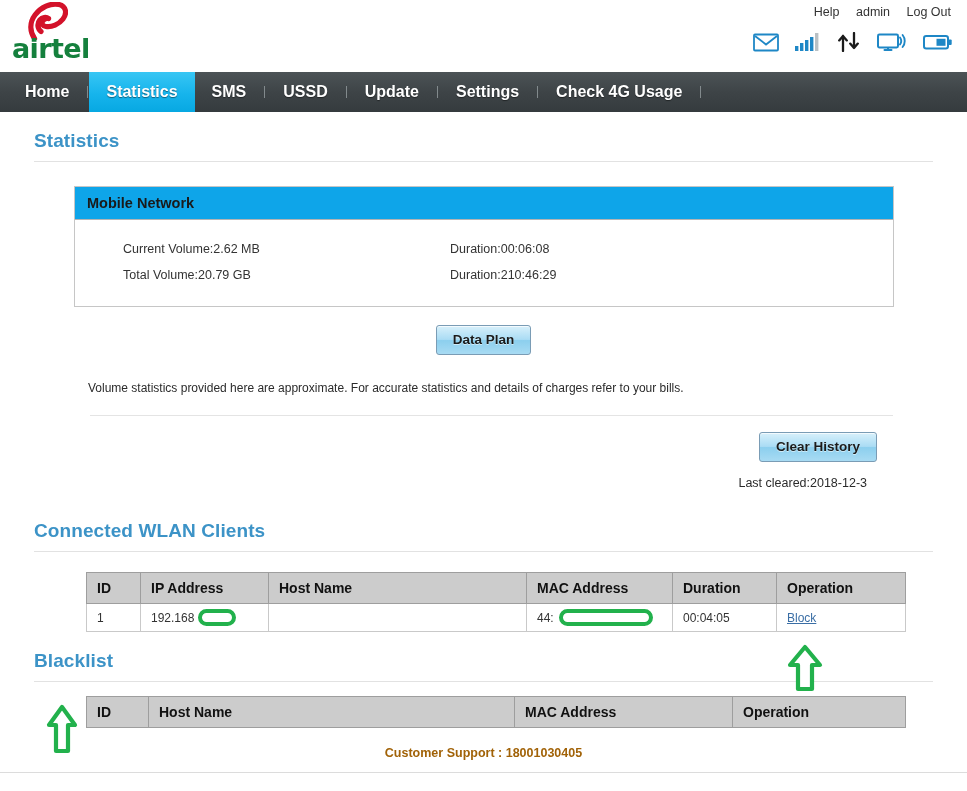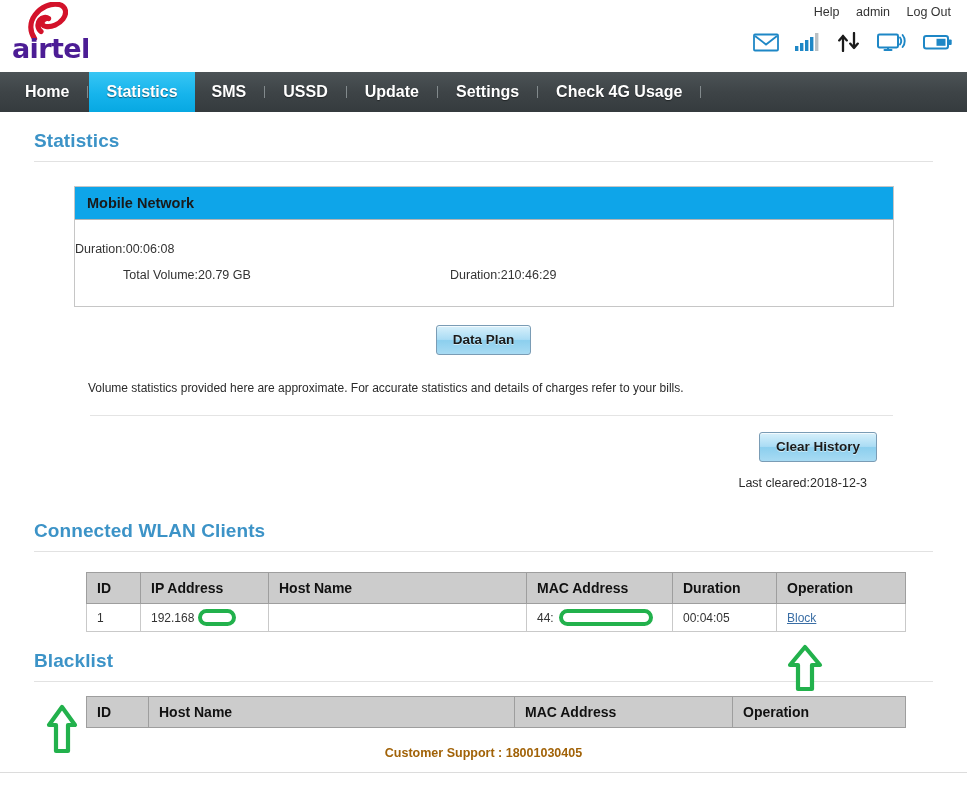--- a/index.html
+++ b/index.html
@@ -26,21 +26,21 @@
     position: absolute;
     left: 12px; top: 2px;
     width: 96px; height: 66px;
   }
   .logo-swoosh { position: absolute; left: 14px; top: 0px; width: 42px; height: 38px; }
   .logo-word {
     position: absolute; left: 0px; top: 33px;
     font-family: "DejaVu Sans", sans-serif;
     font-size: 27px;
     font-weight: 700;
-    color: #4c1d95;
+    color: #15803d;
     letter-spacing: -0.6px;
     line-height: 1;
     text-align: center;
   }
 
   .acct-links {
     position: absolute;
     right: 16px; top: 5px;
     font-size: 12.5px;
     color: #333;
@@ -316,20 +316,21 @@
 
 <div class="page">
 
   <div class="section-title">Statistics</div>
   <div class="title-rule"></div>
 
   <div class="panel">
     <div class="panel-head">Mobile Network</div>
     <div class="panel-body">
       <div class="stat-row">
+        <div class="stat-col-a">Current Volume:2.62 MB</div>
         <div class="stat-col-b">Duration:00:06:08</div>
       </div>
       <div class="stat-row">
         <div class="stat-col-a">Total Volume:20.79 GB</div>
         <div class="stat-col-b">Duration:210:46:29</div>
       </div>
     </div>
   </div>
 
   <div class="center-btn-wrap">

